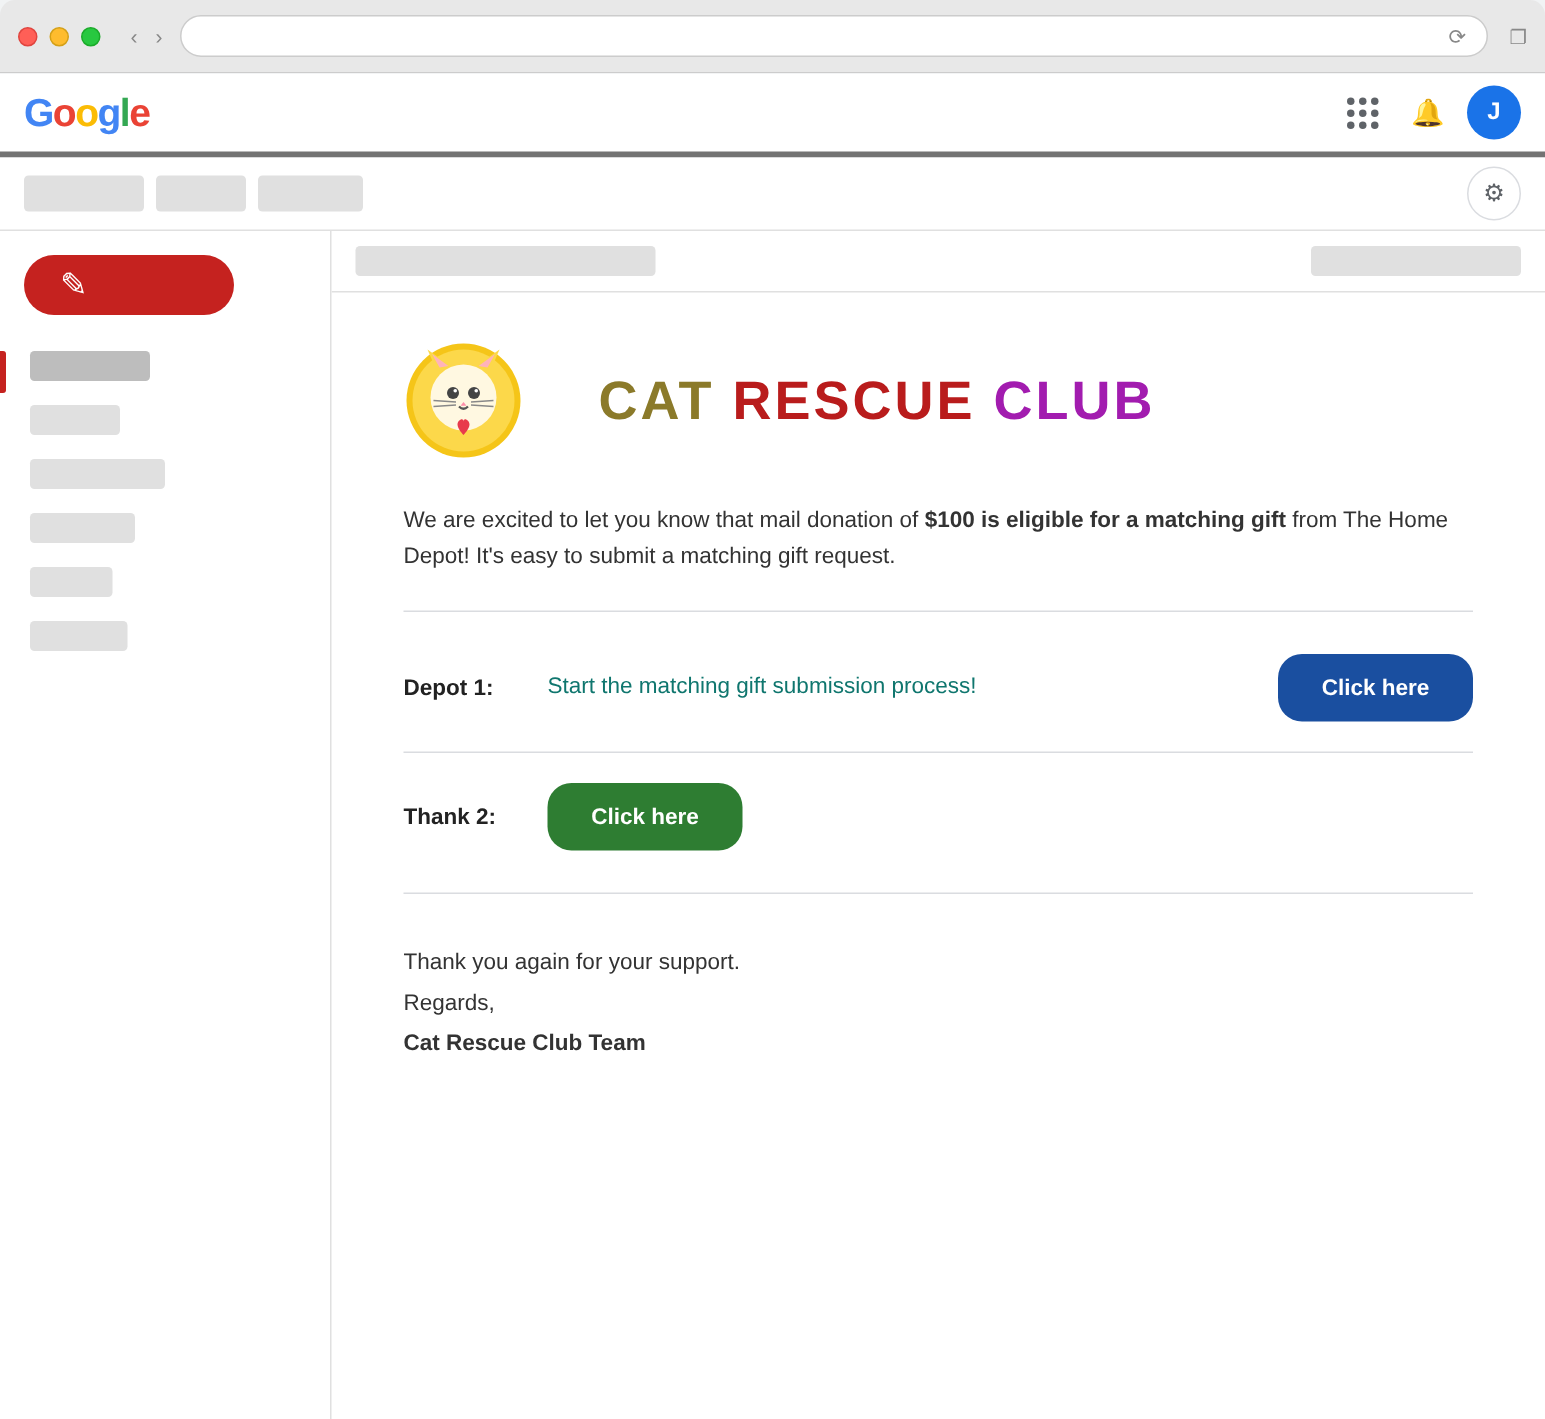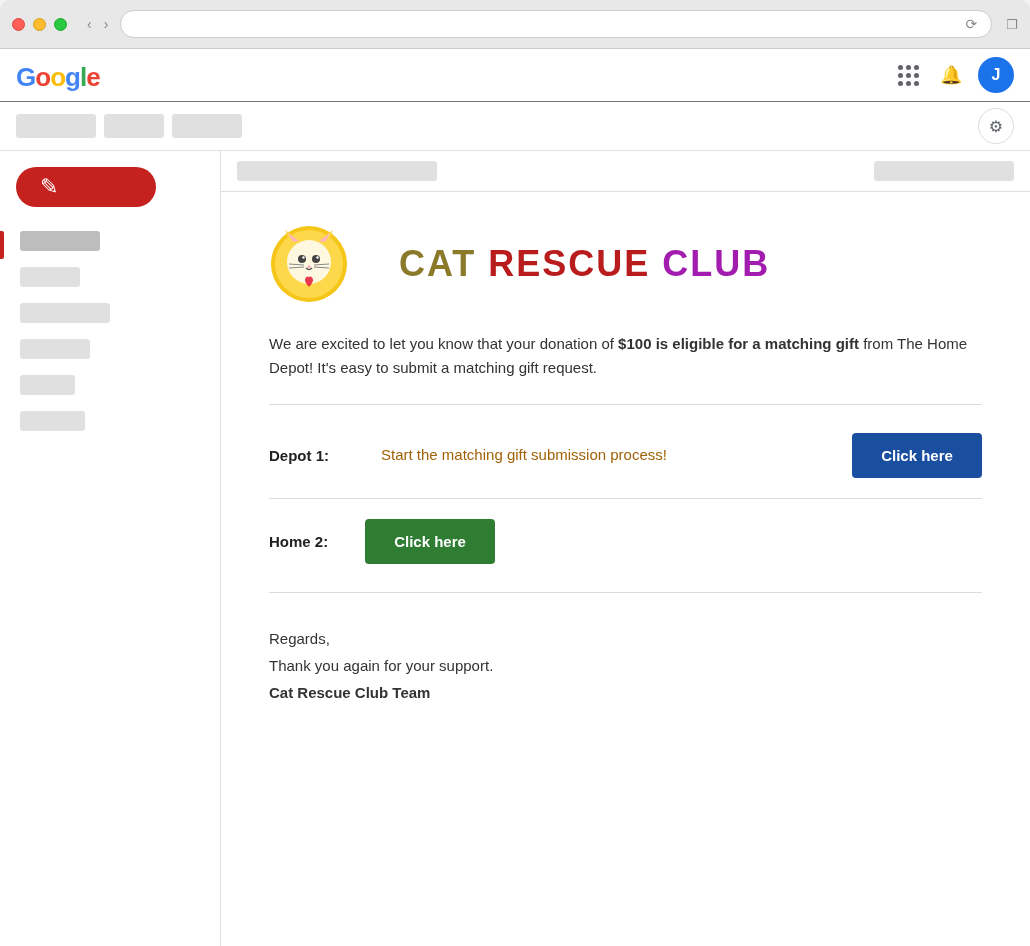--- a/index.html
+++ b/index.html
@@ -53,23 +53,23 @@
       color: #444;
       background: transparent;
     }
     .reload-icon { color: #888; font-size: 14px; margin-left: 6px; }
     .expand-icon { color: #888; font-size: 14px; margin-left: 6px; }
 
     
     .gmail-header {
       background: white;
       display: flex;
-      align-items: flex-end;
+      align-items: center;
       padding: 8px 16px;
-      border-bottom: 1px solid #737373;
+      border-bottom: 4px solid #737373;
       gap: 12px;
     }
     .google-logo {
       font-size: 26px;
       font-weight: bold;
       margin-right: 8px;
       letter-spacing: -1px;
     }
     .g-blue { color: #4285F4; }
     .g-red { color: #EA4335; }
@@ -272,28 +272,27 @@
     }
     .step-label {
       font-size: 15px;
       font-weight: bold;
       color: #222;
       width: 80px;
       flex-shrink: 0;
     }
     .step-text {
       font-size: 15px;
-      color: #a16207;
+      color: #0f766e;
       flex: 1;
       line-height: 1.5;
-      margin-left: 16px;
     }
     .step-btn {
       border: none;
-      border-radius: 4px;
+      border-radius: 16px;
       padding: 14px 20px;
       font-size: 15px;
       font-weight: bold;
       color: white;
       cursor: pointer;
       white-space: nowrap;
       min-width: 130px;
     }
     .step-btn-blue { background: #1a4fa0; }
     .step-btn-green { background: #2e7d32; }
@@ -442,41 +441,41 @@
 
           <path d="M36,56 C36,53 40,51 40,54 C40,51 44,53 44,56 C44,59 40,63 40,63 C40,63 36,59 36,56Z" fill="#e83a4c"></path>
         </svg>
         <div class="org-name">
           <span class="cat-word">Cat</span><span class="rescue-word"> Rescue</span><span class="club-word"> Club</span>
         </div>
       </div>
 
 
       <p class="email-intro">
-        <span>We are excited to let you know that your donation of</span>
+        <span>We are excited to let you know that mail donation of</span>
         <strong>$100 is eligible for a matching gift</strong>
         <span>from The Home Depot! It's easy to submit a matching gift request.</span>
       </p>
 
       <hr class="divider">
 
       <div class="step-row">
         <span class="step-label">Depot 1:</span>
         <span class="step-text">Start the matching gift submission process!</span>
         <button class="step-btn step-btn-blue">Click here</button>
       </div>
 
       <div class="step-row" style="border-bottom: none;">
-        <span class="step-label">Home 2:</span>
+        <span class="step-label">Thank 2:</span>
         <button class="step-btn step-btn-green">Click here</button>
       </div>
 
       <hr class="divider">
 
       <div class="email-footer">
+        <p>Thank you again for your support.</p>
         <p>Regards,</p>
-        <p>Thank you again for your support.</p>
         <p class="footer-team">Cat Rescue Club Team</p>
       </div>
 
     </div>
   </div>
 </div>
 
 </body></html>

